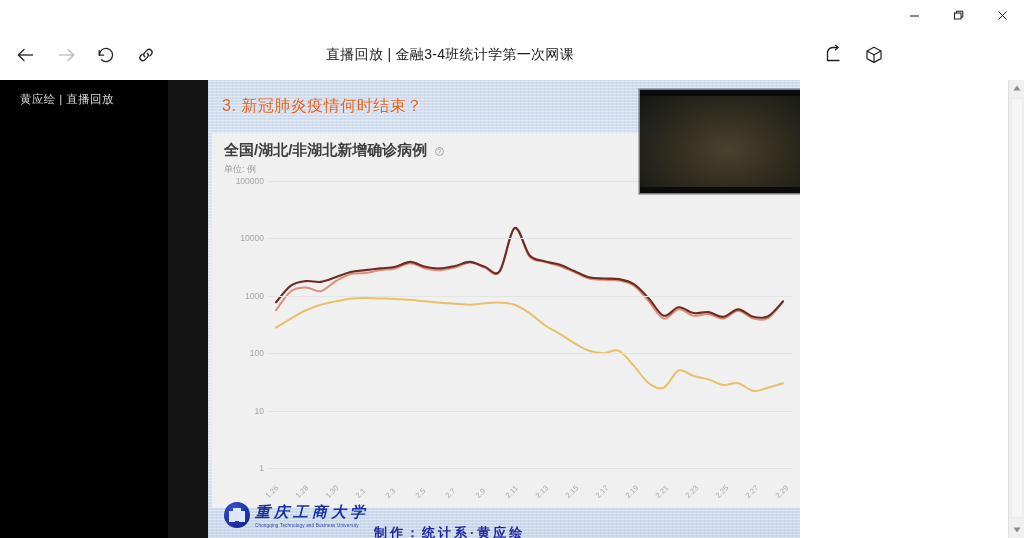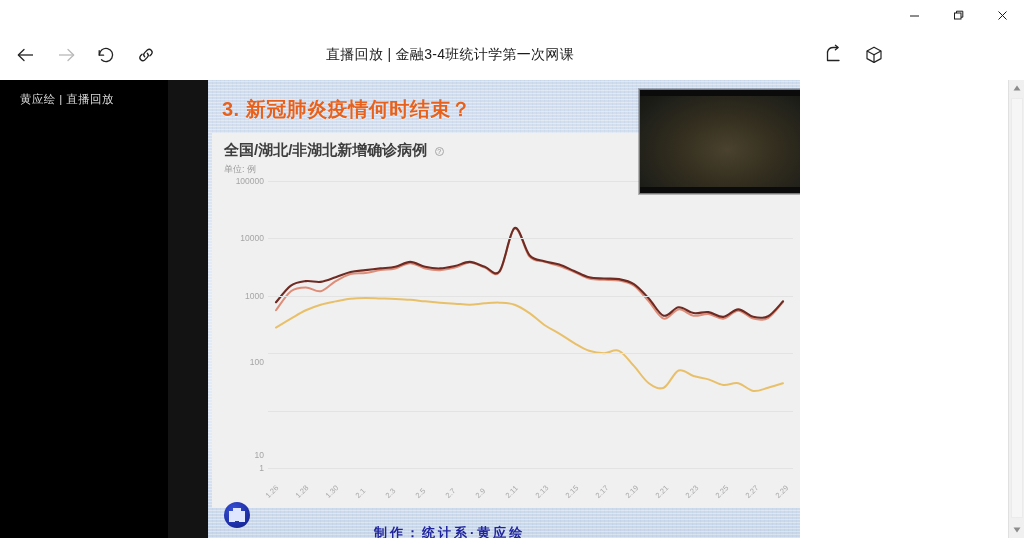--- a/index.html
+++ b/index.html
@@ -77,21 +77,21 @@
   .slide::before {
     content:""; position:absolute; inset:0;
     background-image:
       repeating-linear-gradient(0deg, rgba(255,255,255,.35) 0 1px, rgba(255,255,255,0) 1px 3px),
       repeating-linear-gradient(90deg, rgba(150,170,200,.10) 0 1px, rgba(255,255,255,0) 1px 4px);
     pointer-events:none;
   }
 
   .slide-title {
     position: absolute; left: 14px; top: 16px;
-    font-size: 20px; font-weight: bold; color: #e8611c;
+    font-size: 16px; font-weight: normal; color: #e8611c;
     letter-spacing: .5px;
     text-shadow: 0 1px 0 rgba(255,255,255,.5);
   }
 
   
   .chart-card {
     position: absolute; left: 4px; top: 53px; width: 595px; height: 375px;
     background: #f0f0f0;
   }
   .chart-head { position: absolute; left: 12px; top: 8px; }
@@ -281,22 +281,22 @@
           <div>
             <span class="chart-title">全国/湖北/非湖北新增确诊病例</span>
             <span class="info-circle">?</span>
           </div>
           <div class="chart-unit">单位: 例</div>
         </div>
 
         <div class="plot">
           <div class="yaxis-col">
               <div class="ylabel" style="top: 305px;">1</div>
-              <div class="ylabel" style="top: 247.6px; margin-top: 44px;">10</div>
-              <div class="ylabel" style="top: 199px;">100</div>
+              <div class="ylabel" style="top: 247.6px;">10</div>
+              <div class="ylabel" style="top: 190px;">100</div>
               <div class="ylabel" style="top: 132.8px;">1000</div>
               <div class="ylabel" style="top: 75.4px;">10000</div>
               <div class="ylabel" style="top: 18px;">100000</div>
             </div>
           <svg class="plot-svg" viewBox="0 0 525 345" preserveAspectRatio="none">
               <path d="M 8.00 164.53 C 10.54 163.02, 17.84 158.58, 22.91 155.64 C 27.98 152.70, 32.75 149.63, 37.82 147.25 C 42.89 144.88, 47.67 143.20, 52.74 141.69 C 57.81 140.18, 62.58 139.38, 67.65 138.36 C 72.72 137.34, 77.49 136.30, 82.56 135.71 C 87.63 135.11, 92.40 134.93, 97.47 134.88 C 102.54 134.83, 107.31 135.24, 112.38 135.43 C 117.45 135.61, 122.22 135.74, 127.29 135.99 C 132.36 136.23, 137.14 136.45, 142.21 136.85 C 147.28 137.26, 152.05 137.89, 157.12 138.36 C 162.19 138.84, 166.96 139.25, 172.03 139.64 C 177.10 140.03, 181.87 140.30, 186.94 140.65 C 192.01 140.99, 196.78 141.75, 201.85 141.69 C 206.92 141.63, 211.69 140.65, 216.76 140.31 C 221.83 139.96, 226.61 139.41, 231.68 139.64 C 236.75 139.88, 241.52 139.92, 246.59 141.69 C 251.66 143.47, 256.43 146.63, 261.50 150.08 C 266.57 153.53, 271.34 158.52, 276.41 162.00 C 281.48 165.48, 286.25 167.47, 291.32 170.54 C 296.39 173.62, 301.17 177.15, 306.24 180.09 C 311.31 183.03, 316.08 186.11, 321.15 187.82 C 326.22 189.54, 330.99 190.20, 336.06 190.20 C 341.13 190.20, 345.90 185.66, 350.97 187.82 C 356.04 189.99, 360.81 197.43, 365.88 202.93 C 370.95 208.44, 375.72 216.50, 380.79 220.21 C 385.86 223.92, 390.64 226.92, 395.71 224.76 C 400.78 222.59, 405.55 209.47, 410.62 207.48 C 415.69 205.49, 420.46 211.53, 425.53 213.04 C 430.60 214.55, 435.37 214.86, 440.44 216.37 C 445.51 217.88, 450.28 221.28, 455.35 221.93 C 460.42 222.59, 465.19 219.19, 470.26 220.21 C 475.33 221.24, 480.11 227.17, 485.18 227.94 C 490.25 228.72, 495.02 226.07, 500.09 224.76 C 505.16 223.44, 512.47 220.99, 515.00 220.21" fill="none" stroke="#e8c069" stroke-width="2.0" stroke-linecap="round" stroke-linejoin="round" vector-effect="non-scaling-stroke"></path>
               <path d="M 8.00 147.25 C 10.54 144.02, 17.84 132.14, 22.91 128.25 C 27.98 124.37, 32.75 124.41, 37.82 124.41 C 42.89 124.41, 47.67 129.32, 52.74 128.25 C 57.81 127.19, 62.58 121.08, 67.65 118.15 C 72.72 115.21, 77.49 112.37, 82.56 110.98 C 87.63 109.58, 92.40 110.61, 97.47 109.96 C 102.54 109.30, 107.31 107.91, 112.38 107.13 C 117.45 106.36, 122.22 106.59, 127.29 105.41 C 132.36 104.23, 137.14 100.19, 142.21 100.19 C 147.28 100.19, 152.05 104.23, 157.12 105.41 C 162.19 106.59, 166.96 107.27, 172.03 107.13 C 177.10 106.99, 181.87 105.89, 186.94 104.60 C 192.01 103.30, 196.78 99.52, 201.85 99.52 C 206.92 99.52, 211.69 102.99, 216.76 104.60 C 221.83 106.20, 226.61 115.62, 231.68 108.98 C 236.75 102.34, 241.52 68.16, 246.59 65.56 C 251.66 62.96, 256.43 88.03, 261.50 93.70 C 266.57 99.36, 271.34 97.28, 276.41 98.87 C 281.48 100.46, 286.25 101.32, 291.32 103.04 C 296.39 104.76, 301.17 106.86, 306.24 108.98 C 311.31 111.10, 316.08 114.19, 321.15 115.52 C 326.22 116.85, 330.99 116.47, 336.06 116.80 C 341.13 117.13, 345.90 116.46, 350.97 117.46 C 356.04 118.47, 360.81 119.14, 365.88 122.69 C 370.95 126.25, 375.72 132.76, 380.79 138.36 C 385.86 143.96, 390.64 154.28, 395.71 155.64 C 400.78 157.00, 405.55 146.88, 410.62 146.38 C 415.69 145.88, 420.46 151.90, 425.53 152.71 C 430.60 153.51, 435.37 150.60, 440.44 151.10 C 445.51 151.60, 450.28 156.22, 455.35 155.64 C 460.42 155.06, 465.19 147.70, 470.26 147.70 C 475.33 147.70, 480.11 154.40, 485.18 155.64 C 490.25 156.89, 495.02 157.86, 500.09 155.03 C 505.16 152.20, 512.47 141.72, 515.00 138.99" fill="none" stroke="#de8d78" stroke-width="2.0" stroke-linecap="round" stroke-linejoin="round" vector-effect="non-scaling-stroke"></path>
               <path d="M 8.00 139.32 C 10.54 136.49, 17.84 126.29, 22.91 122.69 C 27.98 119.09, 32.75 118.80, 37.82 118.15 C 42.89 117.49, 47.67 119.50, 52.74 118.85 C 57.81 118.20, 62.58 115.98, 67.65 114.30 C 72.72 112.63, 77.49 110.20, 82.56 108.98 C 87.63 107.76, 92.40 107.74, 97.47 107.13 C 102.54 106.53, 107.31 105.98, 112.38 105.41 C 117.45 104.85, 122.22 104.92, 127.29 103.80 C 132.36 102.69, 137.14 98.87, 142.21 98.87 C 147.28 98.87, 152.05 102.69, 157.12 103.80 C 162.19 104.92, 166.96 105.54, 172.03 105.41 C 177.10 105.28, 181.87 104.15, 186.94 103.04 C 192.01 101.93, 196.78 98.74, 201.85 98.87 C 206.92 99.00, 211.69 102.25, 216.76 103.80 C 221.83 105.36, 226.61 114.63, 231.68 108.04 C 236.75 101.45, 241.52 67.74, 246.59 65.04 C 251.66 62.35, 256.43 86.54, 261.50 92.19 C 266.57 97.83, 271.34 96.65, 276.41 98.24 C 281.48 99.84, 286.25 99.90, 291.32 101.57 C 296.39 103.24, 301.17 105.87, 306.24 108.04 C 311.31 110.20, 316.08 113.03, 321.15 114.30 C 326.22 115.58, 330.99 115.21, 336.06 115.52 C 341.13 115.83, 345.90 115.21, 350.97 116.15 C 356.04 117.10, 360.81 117.81, 365.88 121.08 C 370.95 124.36, 375.72 130.05, 380.79 135.43 C 385.86 140.80, 390.64 151.19, 395.71 152.71 C 400.78 154.22, 405.55 144.76, 410.62 144.32 C 415.69 143.87, 420.46 149.27, 425.53 150.08 C 430.60 150.89, 435.37 148.46, 440.44 149.10 C 445.51 149.74, 450.28 154.30, 455.35 153.84 C 460.42 153.38, 465.19 146.38, 470.26 146.38 C 475.33 146.38, 480.11 152.67, 485.18 153.84 C 490.25 155.01, 495.02 155.90, 500.09 153.27 C 505.16 150.63, 512.47 140.90, 515.00 138.36" fill="none" stroke="#6d2b23" stroke-width="2.1" stroke-linecap="round" stroke-linejoin="round" vector-effect="non-scaling-stroke"></path>
             </svg>
           <div class="xaxis">
@@ -330,20 +330,24 @@
 
       <div class="webcam">
         <div class="webcam-inner"></div>
         <div class="webcam-bar-top"></div>
         <div class="webcam-bar-bot"></div>
       </div>
 
       <div class="caption">
         <div class="logo-row">
           <div class="logo-mark"></div>
+          <div>
+            <div class="logo-text-cn">重庆工商大学</div>
+            <div class="logo-text-en">Chongqing Technology and Business University</div>
+          </div>
         </div>
         <div class="credit-line">制作：统计系·黄应绘</div>
       </div>
     </div>
 
   </div>
 
   <div class="scrollbar">
     <div class="sb-arrow up">
       <svg width="8" height="6" viewBox="0 0 8 6">

